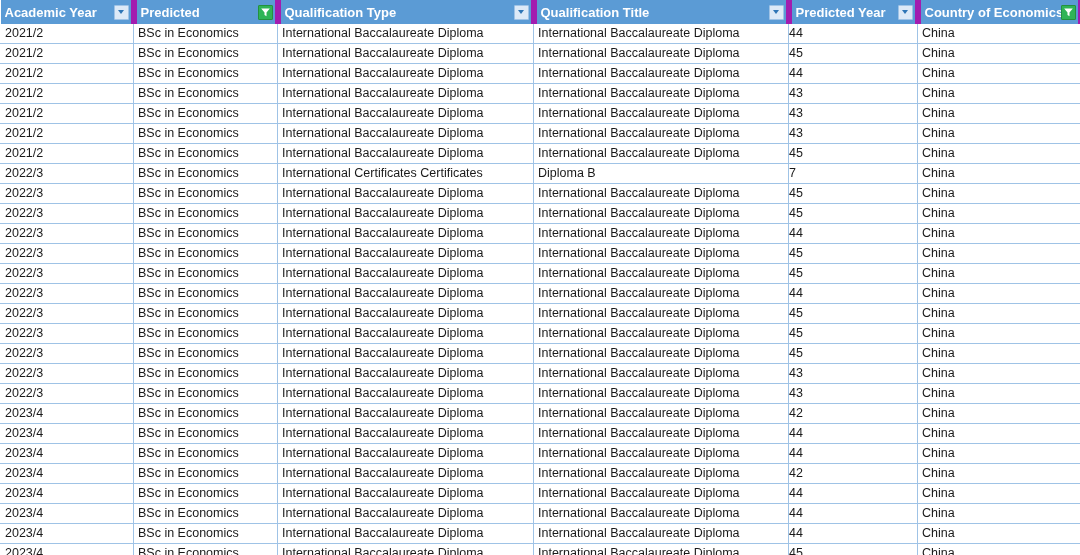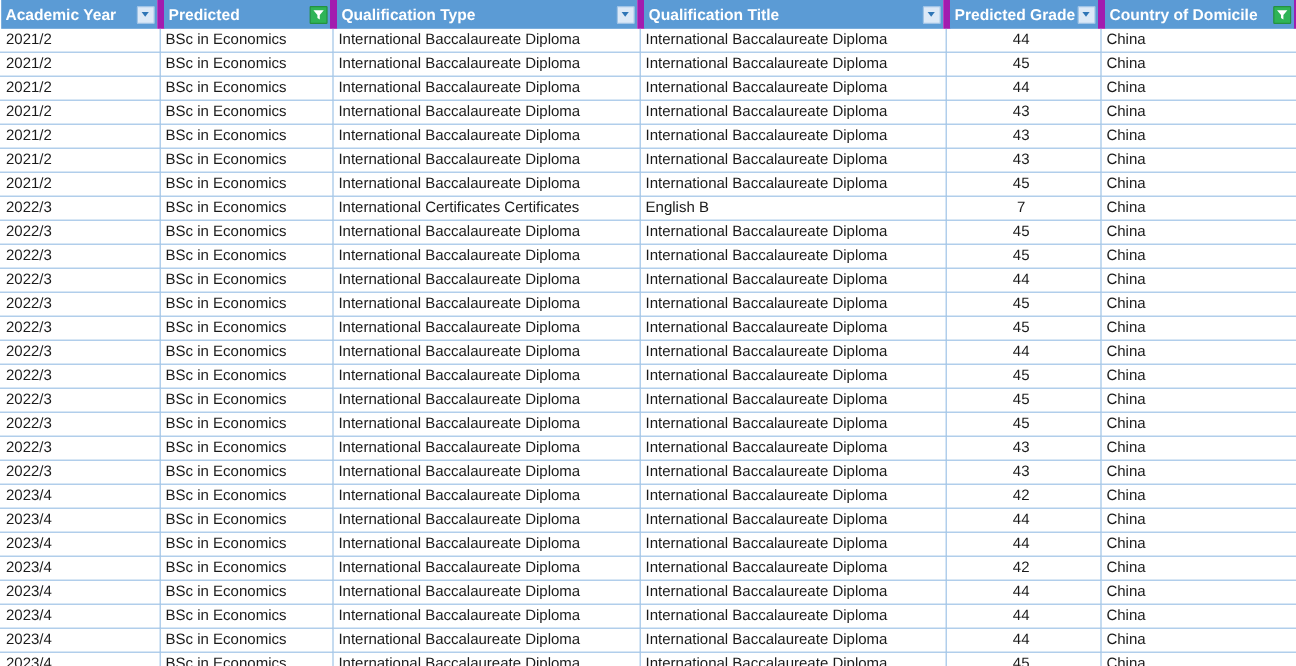--- a/index.html
+++ b/index.html
@@ -114,21 +114,21 @@
     margin: 0;
     white-space: nowrap;
     overflow: hidden;
     text-overflow: clip;
     vertical-align: middle;
     background: #ffffff;
     font-size: 12.5px;
     line-height: 19px;
   }
   tbody td.num {
-    text-align: center;
+    text-align: left;
     padding: 0 4px 0 0;
     margin-left: 40px;
   }
   tbody td.first {
     border-left: 1px solid #ffffff;
   }
   tbody td.last {
     border-right: none;
   }
   tbody tr:last-child td {
@@ -179,29 +179,29 @@
           <th>
             <div class="hdr-wrap">
               <span class="hdr-text">Qualification Title</span>
               <span class="btn-drop">
                 <span class="caret"></span>
               </span>
             </div>
           </th>
           <th>
             <div class="hdr-wrap">
-              <span class="hdr-text">Predicted Grade</span>
+              <span class="hdr-text">Predicted Year</span>
               <span class="btn-drop">
                 <span class="caret"></span>
               </span>
             </div>
           </th>
           <th>
             <div class="hdr-wrap">
-              <span class="hdr-text">Country of Domicile</span>
+              <span class="hdr-text">Country of Economics</span>
               <span class="btn-filter">
                 <svg width="11" height="11" viewBox="0 0 11 11" aria-hidden="true">
                   <path d="M1.2 1.6h8.6L6.5 5.4v3.9l-2-1.2V5.4z" fill="#ffffff"></path>
                 </svg>
               </span>
             </div>
           </th>
         </tr>
     </thead>
     <tbody id="table-body">
@@ -258,21 +258,21 @@
           <td>BSc in Economics</td>
           <td>International Baccalaureate Diploma</td>
           <td>International Baccalaureate Diploma</td>
           <td class="num">45</td>
           <td class="last">China</td>
         </tr>
         <tr>
           <td class="first">2022/3</td>
           <td>BSc in Economics</td>
           <td>International Certificates Certificates</td>
-          <td>English B</td>
+          <td>Diploma B</td>
           <td class="num">7</td>
           <td class="last">China</td>
         </tr>
         <tr>
           <td class="first">2022/3</td>
           <td>BSc in Economics</td>
           <td>International Baccalaureate Diploma</td>
           <td>International Baccalaureate Diploma</td>
           <td class="num">45</td>
           <td class="last">China</td>

